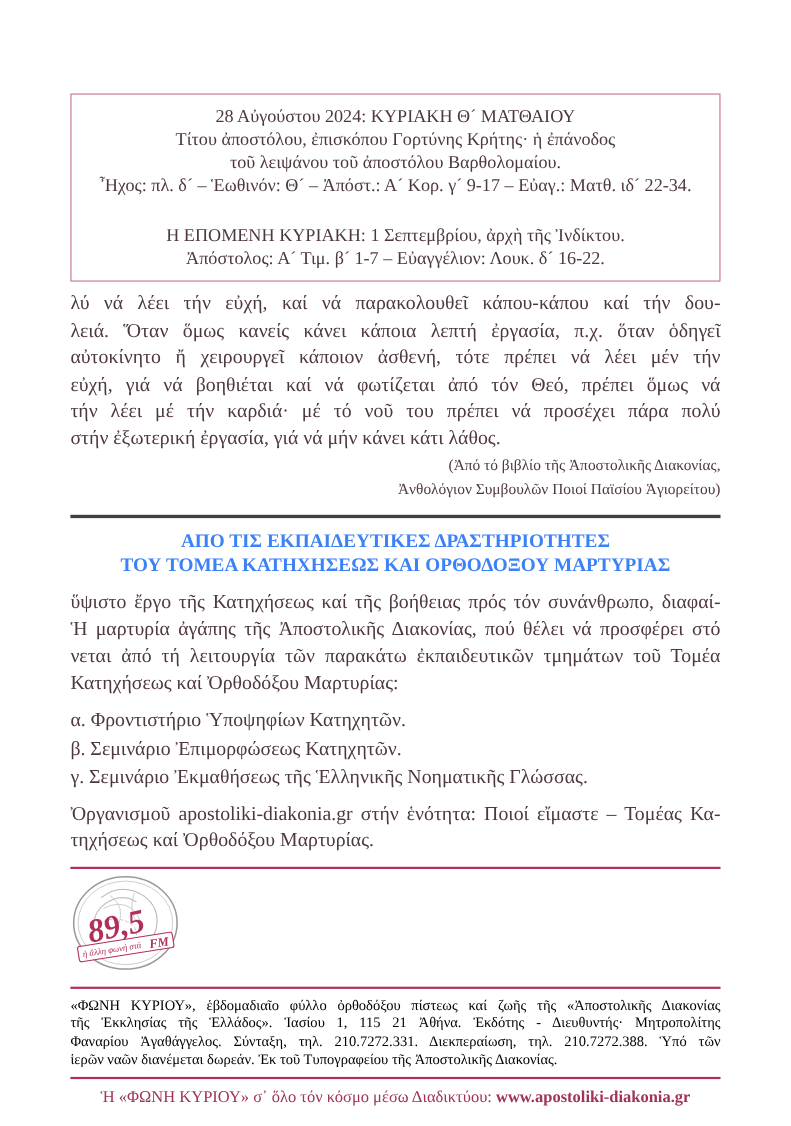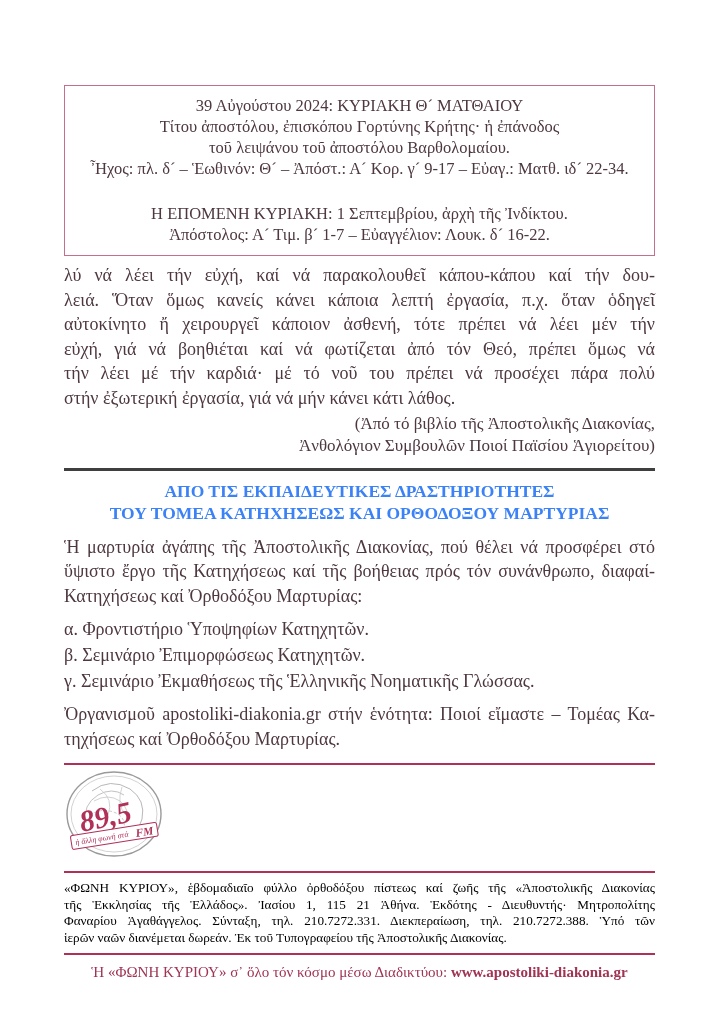--- a/index.html
+++ b/index.html
@@ -24,21 +24,21 @@
   }
   .calendar-box .gap { margin-top:24px; }
 
   
   .para { font-size:18px; line-height:24.5px; }
   .para .ln { text-align:justify; text-align-last:justify; }
   .para .ln:last-child { text-align-last:left; }
 
   .body-para { margin-top:7px; }
 
-  .attribution { margin-top:3px; text-align:right; font-size:17px; line-height:22px; }
+  .attribution { margin-top:3px; text-align:right; font-size:14px; line-height:22px; }
 
   .rule-dark { margin-top:11px; height:2.5px; background:#3f3f3f; }
   .rule-crimson { height:2px; background:#b03058; }
 
   .section-title {
     margin-top:9px;
     text-align:center;
     color:#3b82f6;
     font-weight:bold;
     font-size:17.5px;
@@ -64,21 +64,21 @@
   }
   .internet-line .url { font-weight:bold; }
 </style>
 </head>
 <body>
 
 <div class="page">
   <div class="content">
 
     <div class="calendar-box">
-      <div>39 Αὐγούστου 2024: ΚΥΡΙΑΚΗ Θ´ ΜΑΤΘΑΙΟΥ</div>
+      <div>28 Αὐγούστου 2024: ΚΥΡΙΑΚΗ Θ´ ΜΑΤΘΑΙΟΥ</div>
       <div>Τίτου ἀποστόλου, ἐπισκόπου Γορτύνης Κρήτης· ἡ ἐπάνοδος</div>
       <div>τοῦ λειψάνου τοῦ ἀποστόλου Βαρθολομαίου.</div>
       <div>Ἦχος: πλ. δ´ – Ἑωθινόν: Θ´ – Ἀπόστ.: Α´ Κορ. γ´ 9-17 – Εὐαγ.: Ματθ. ιδ´ 22-34.</div>
       <div class="gap">Η ΕΠΟΜΕΝΗ ΚΥΡΙΑΚΗ: 1 Σεπτεμβρίου, ἀρχὴ τῆς Ἰνδίκτου.</div>
       <div>Ἀπόστολος: Α´ Τιμ. β´ 1-7 – Εὐαγγέλιον: Λουκ. δ´ 16-22.</div>
     </div>
 
     <div class="para body-para">
       <div class="ln">λύ νά λέει τήν εὐχή, καί νά παρακολουθεῖ κάπου-κάπου καί τήν δου-</div>
       <div class="ln">λειά. Ὅταν ὅμως κανείς κάνει κάποια λεπτή ἐργασία, π.χ. ὅταν ὁδηγεῖ</div>
@@ -94,22 +94,23 @@
     </div>
 
     <div class="rule-dark"></div>
 
     <div class="section-title">
       <div>ΑΠΟ ΤΙΣ ΕΚΠΑΙΔΕΥΤΙΚΕΣ ΔΡΑΣΤΗΡΙΟΤΗΤΕΣ</div>
       <div>ΤΟΥ ΤΟΜΕΑ ΚΑΤΗΧΗΣΕΩΣ ΚΑΙ ΟΡΘΟΔΟΞΟΥ ΜΑΡΤΥΡΙΑΣ</div>
     </div>
 
     <div class="para sec-para1">
+      <div class="ln">ὕψιστο ἔργο τῆς Κατηχήσεως καί τῆς βοήθειας πρός τόν συνάνθρωπο, διαφαί-</div>
       <div class="ln">Ἡ μαρτυρία ἀγάπης τῆς Ἀποστολικῆς Διακονίας, πού θέλει νά προσφέρει στό</div>
-      <div class="ln">ὕψιστο ἔργο τῆς Κατηχήσεως καί τῆς βοήθειας πρός τόν συνάνθρωπο, διαφαί-</div>
+      <div class="ln">νεται ἀπό τή λειτουργία τῶν παρακάτω ἐκπαιδευτικῶν τμημάτων τοῦ Τομέα</div>
       <div class="ln">Κατηχήσεως καί Ὀρθοδόξου Μαρτυρίας:</div>
     </div>
 
     <div class="edu-list">
       <div>α. Φροντιστήριο Ὑποψηφίων Κατηχητῶν.</div>
       <div>β. Σεμινάριο Ἐπιμορφώσεως Κατηχητῶν.</div>
       <div>γ. Σεμινάριο Ἐκμαθήσεως τῆς Ἑλληνικῆς Νοηματικῆς Γλώσσας.</div>
     </div>
 
     <div class="para sec-para2">

